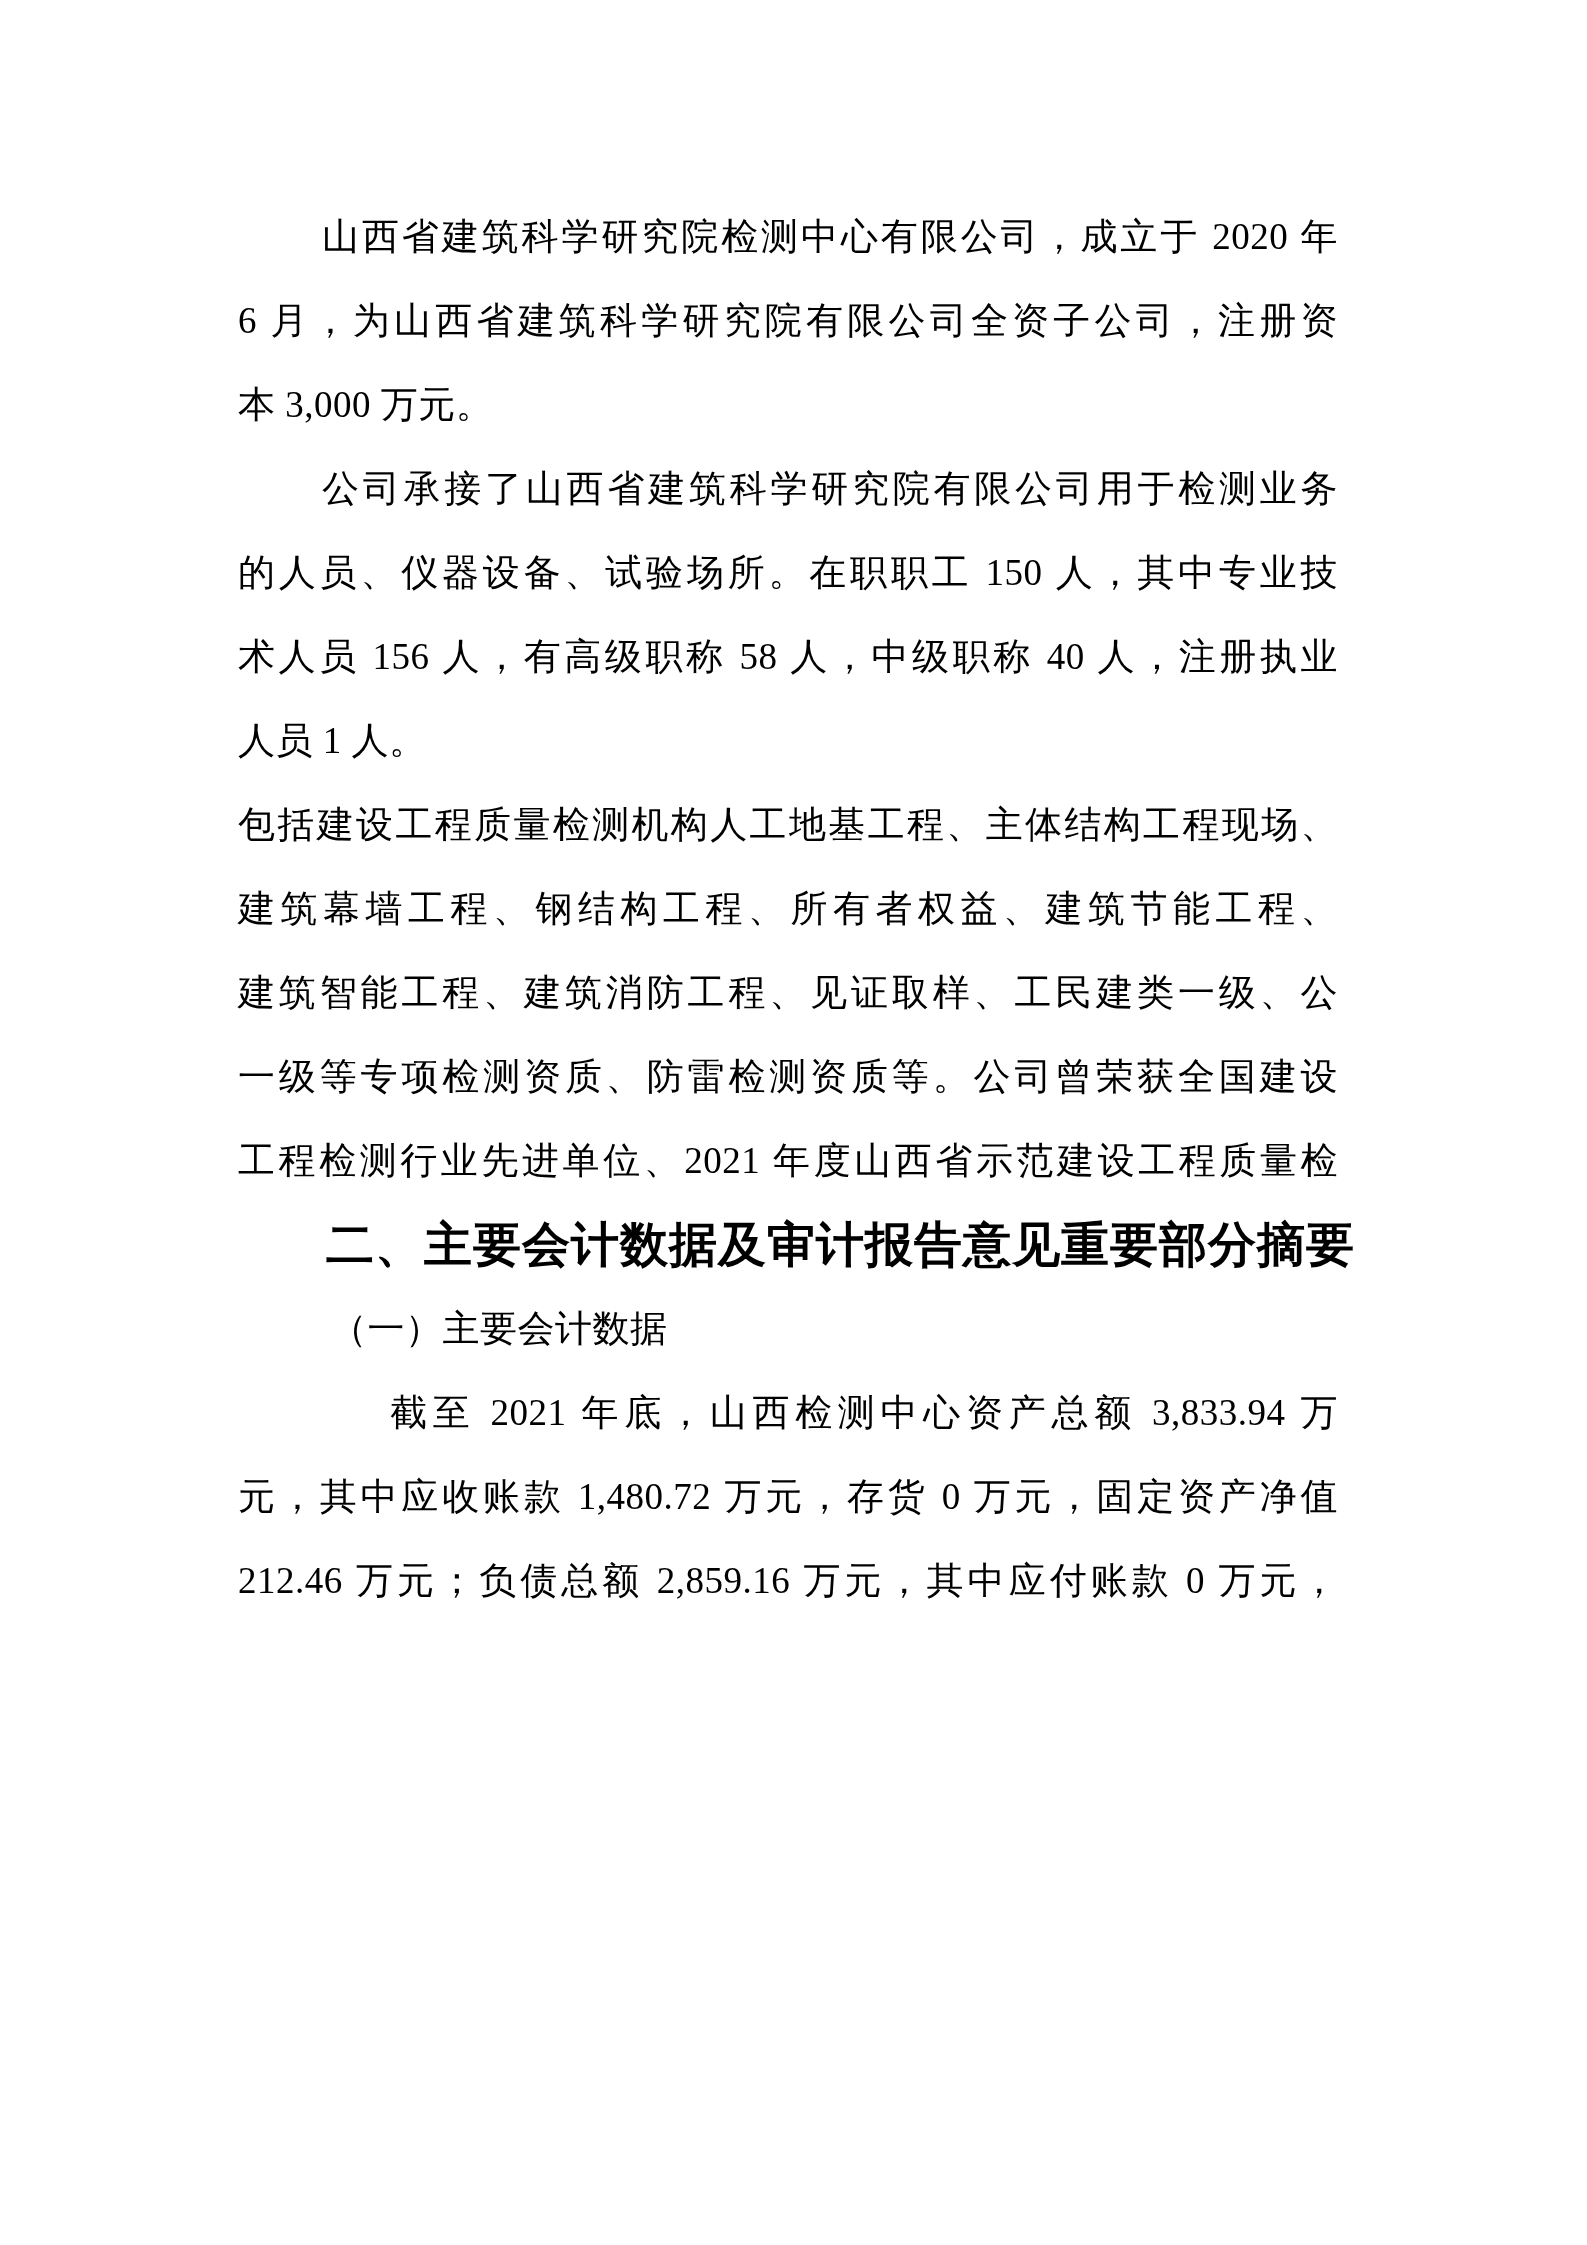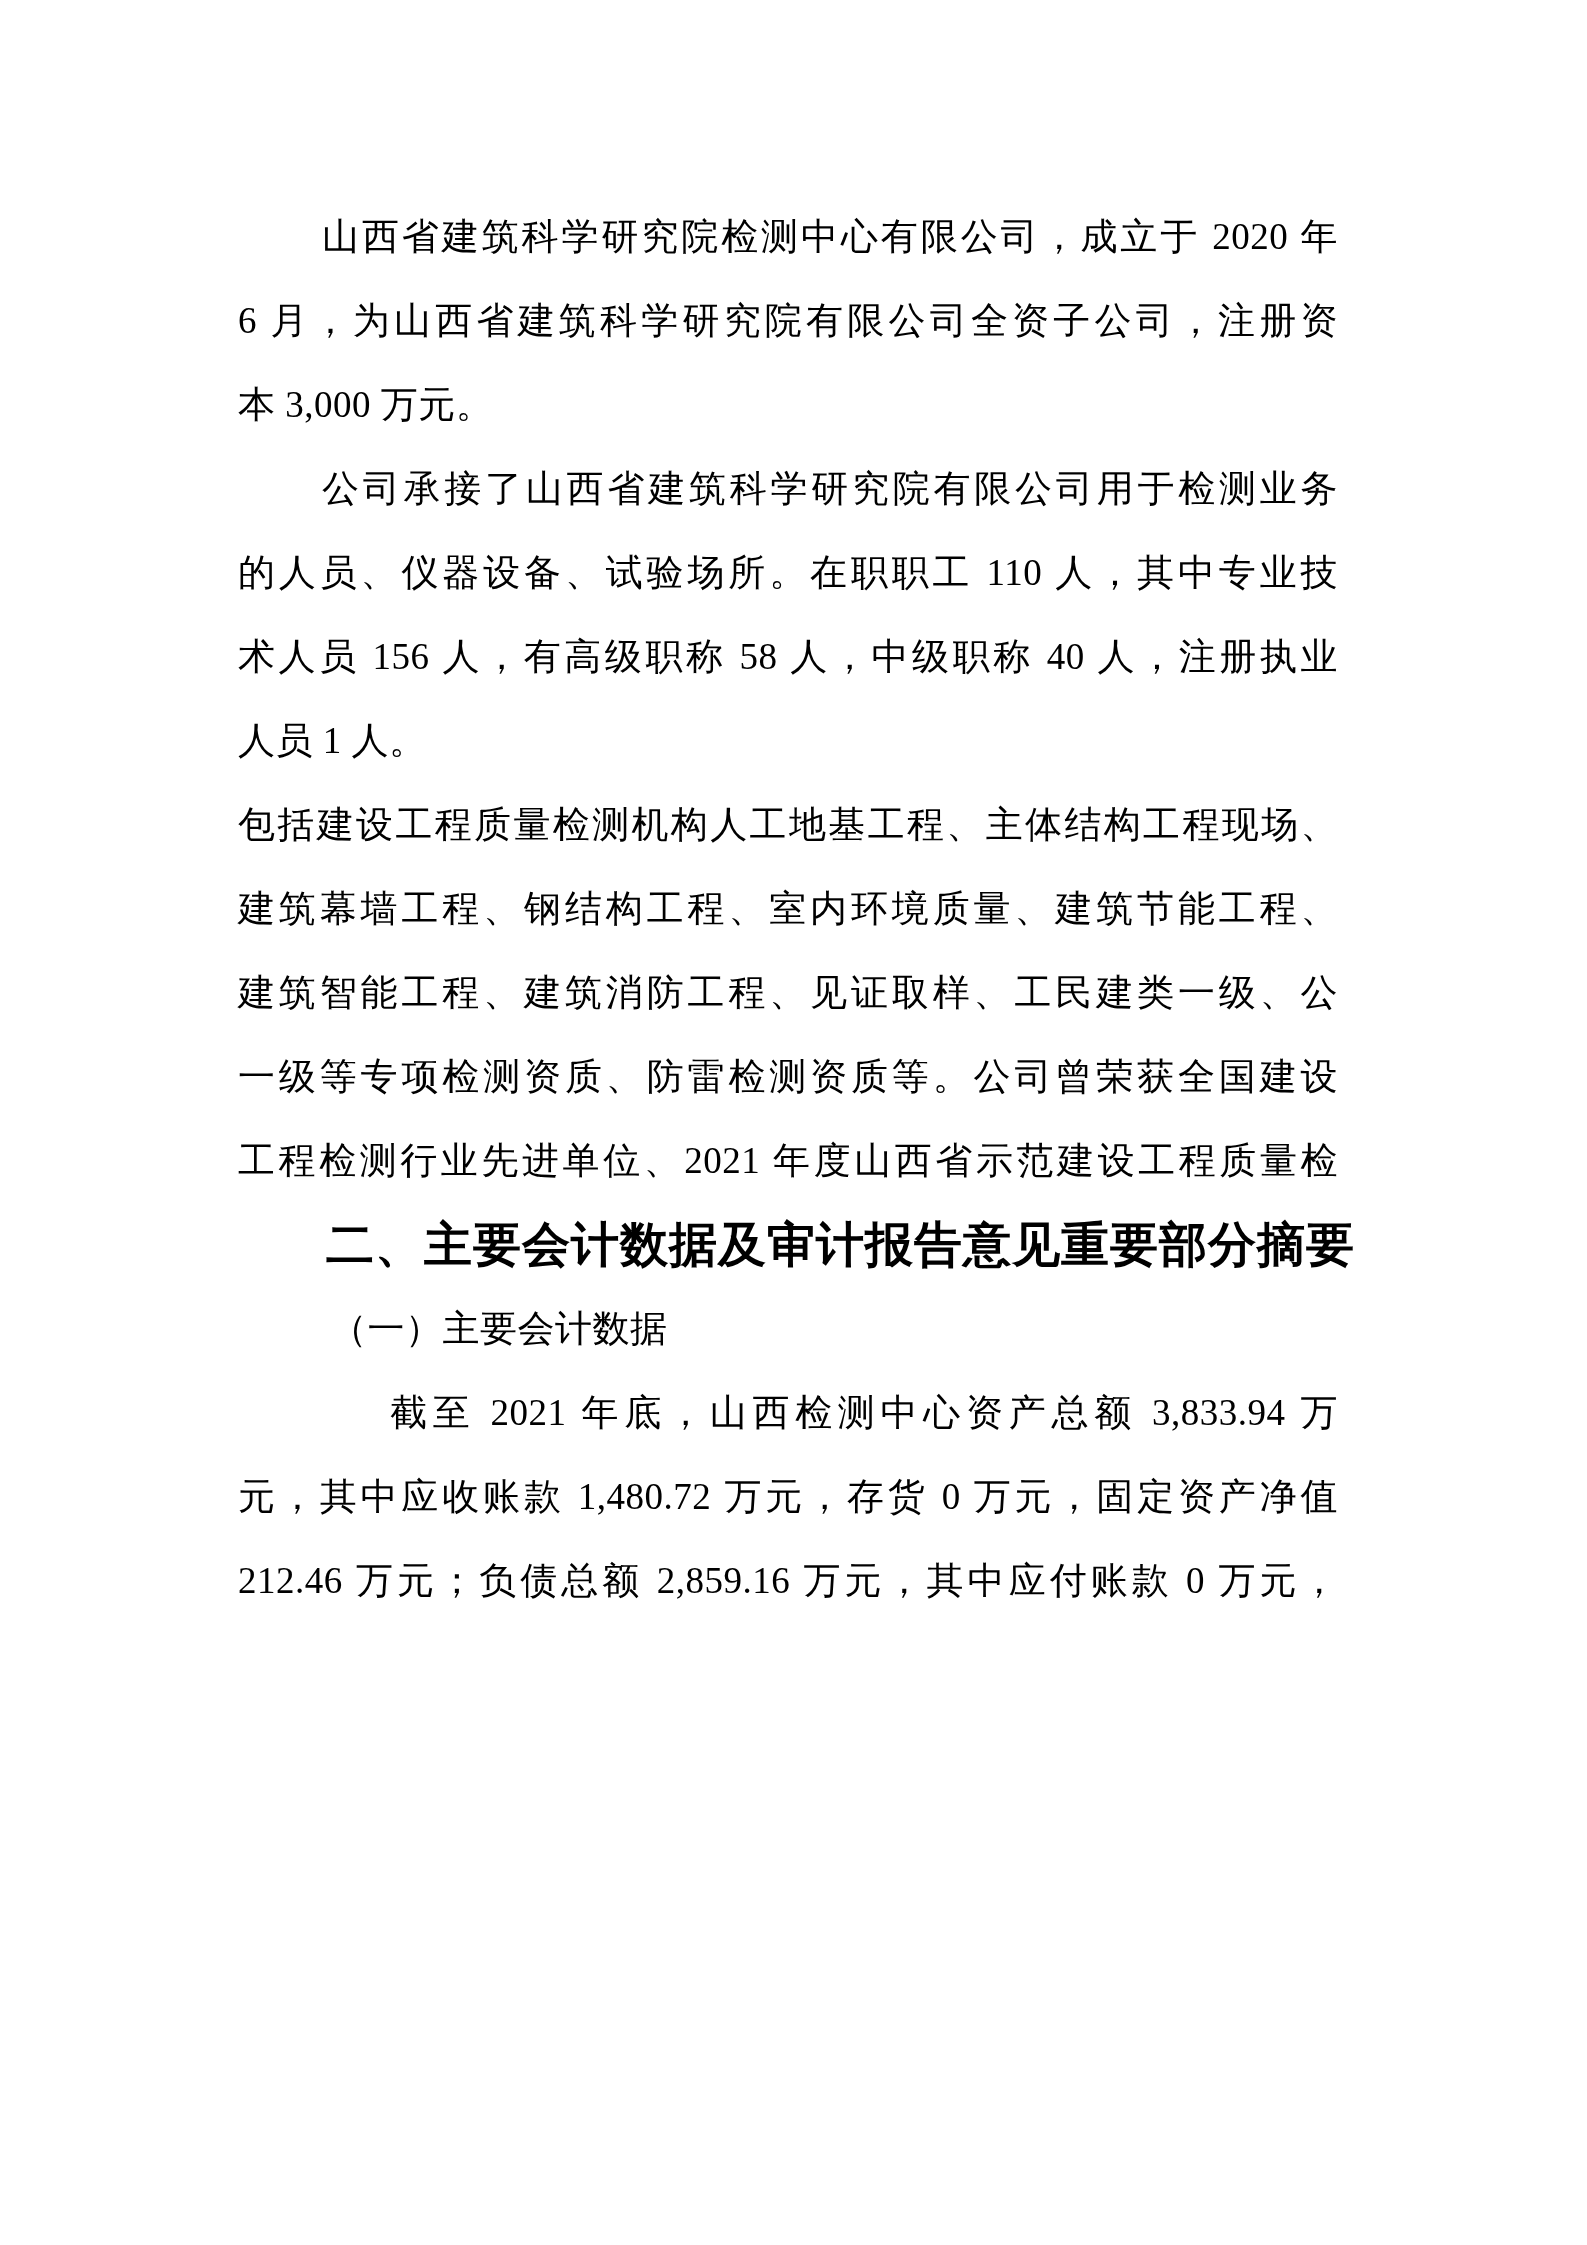--- a/index.html
+++ b/index.html
@@ -65,26 +65,26 @@
 <body>
 
 <div class="page">
   <div class="content">
 
     <div class="line j ind2">山西省建筑科学研究院检测中心有限公司，成立于 2020 年</div>
     <div class="line j">6 月，为山西省建筑科学研究院有限公司全资子公司，注册资</div>
     <div class="line e">本 3,000 万元。</div>
 
     <div class="line j ind2">公司承接了山西省建筑科学研究院有限公司用于检测业务</div>
-    <div class="line j">的人员、仪器设备、试验场所。在职职工 110 人，其中专业技</div>
+    <div class="line j">的人员、仪器设备、试验场所。在职职工 150 人，其中专业技</div>
     <div class="line j">术人员 156 人，有高级职称 58 人，中级职称 40 人，注册执业</div>
     <div class="line e">人员 1 人。</div>
 
     <div class="line j">包括建设工程质量检测机构人工地基工程、主体结构工程现场、</div>
-    <div class="line j">建筑幕墙工程、钢结构工程、室内环境质量、建筑节能工程、</div>
+    <div class="line j">建筑幕墙工程、钢结构工程、所有者权益、建筑节能工程、</div>
     <div class="line j">建筑智能工程、建筑消防工程、见证取样、工民建类一级、公</div>
     <div class="line j">一级等专项检测资质、防雷检测资质等。公司曾荣获全国建设</div>
     <div class="line j">工程检测行业先进单位、2021 年度山西省示范建设工程质量检</div>
 
     <div class="line heading">二、主要会计数据及审计报告意见重要部分摘要</div>
 
     <div class="line subheading">（一）主要会计数据</div>
 
     <div class="line j ind4">截至 2021 年底，山西检测中心资产总额 3,833.94 万</div>
     <div class="line j">元，其中应收账款 1,480.72 万元，存货 0 万元，固定资产净值</div>

